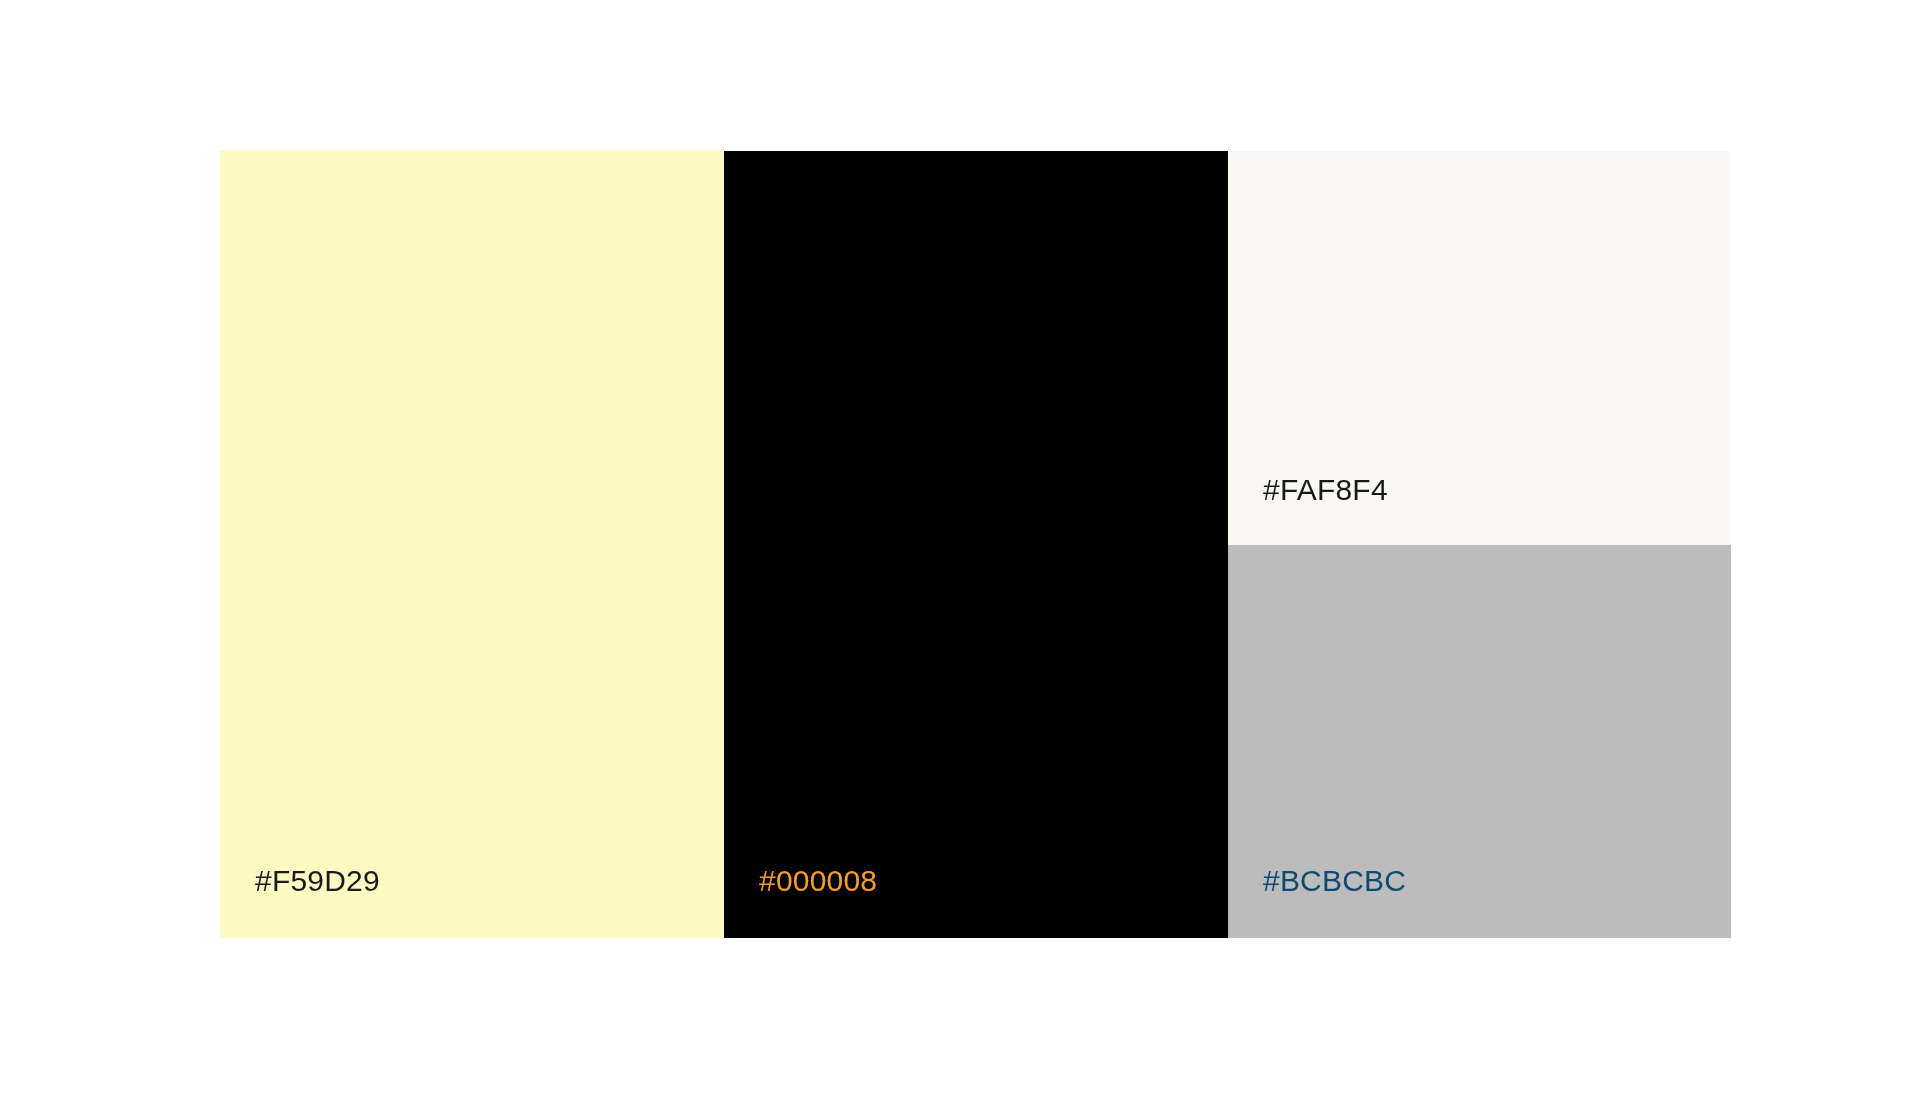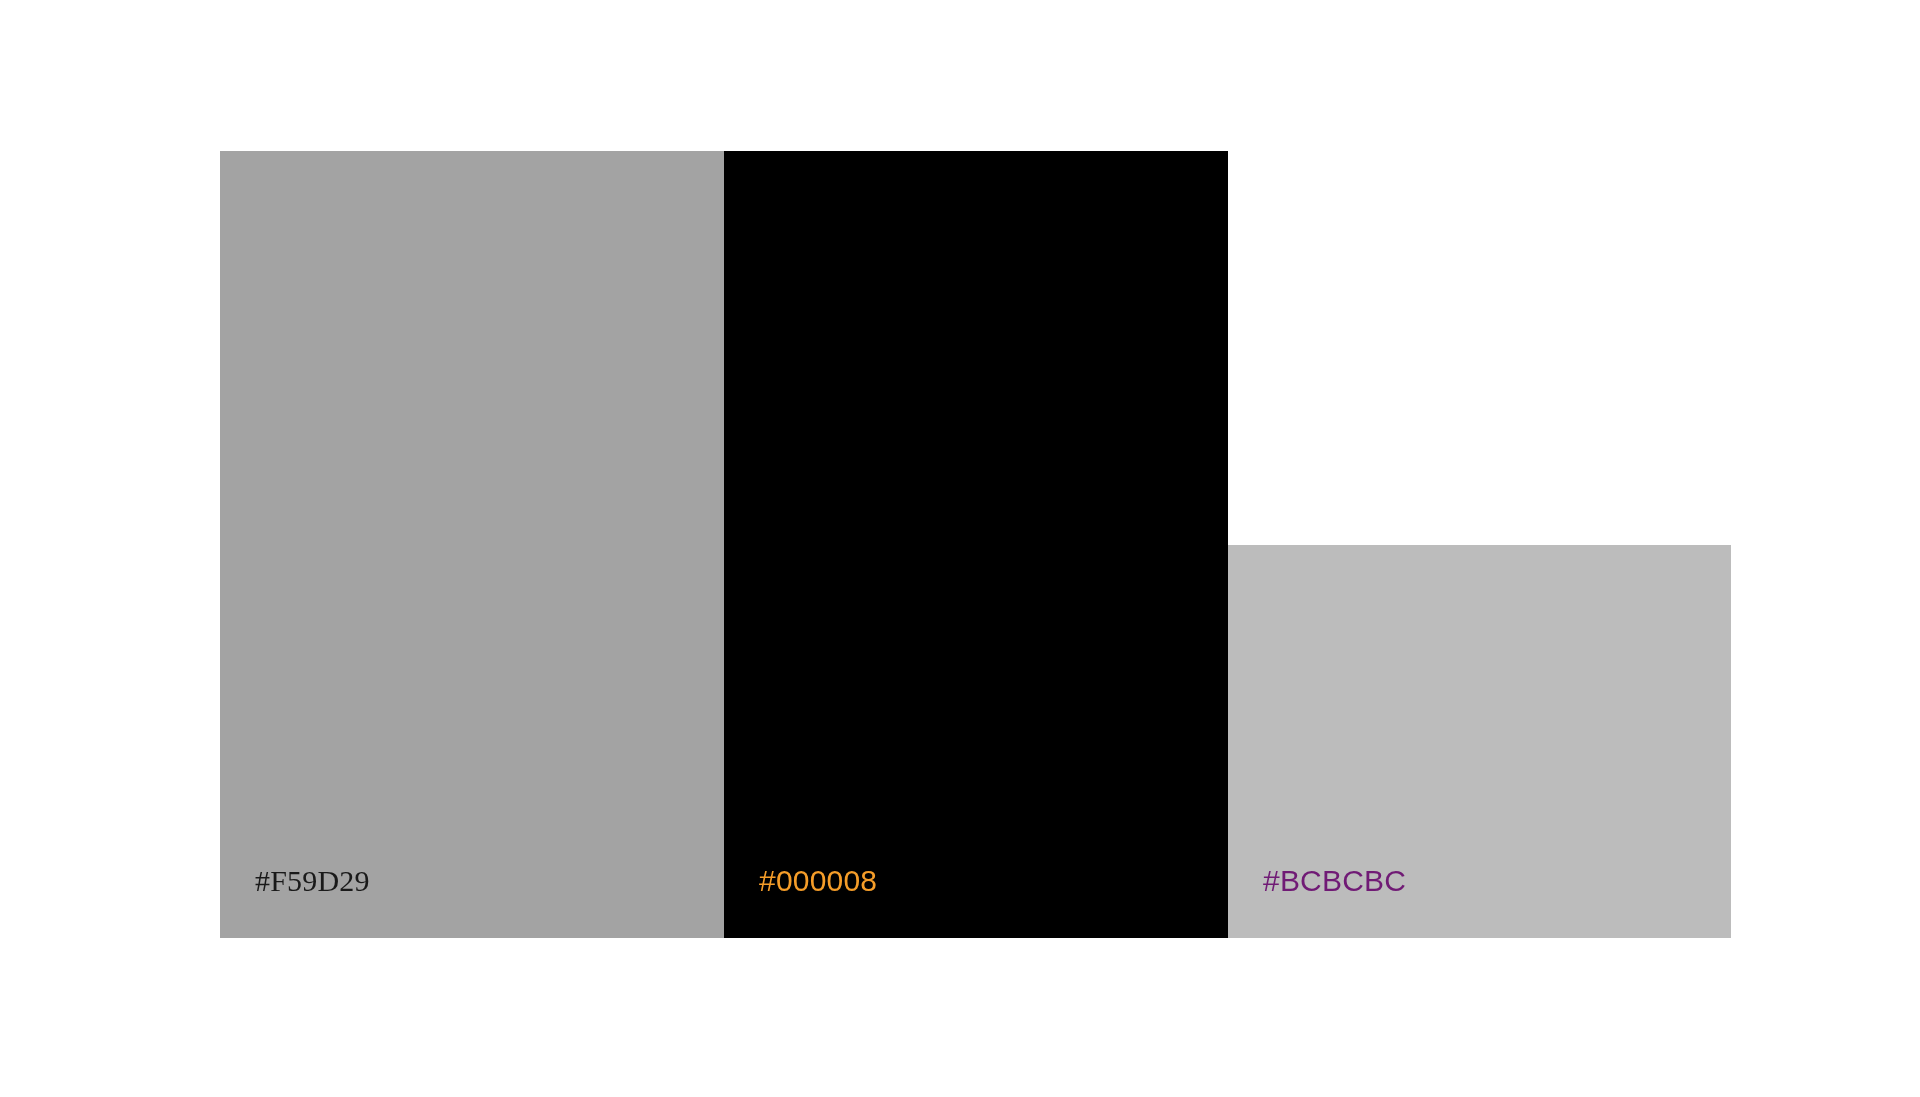--- a/index.html
+++ b/index.html
@@ -78,26 +78,29 @@
   
   .label-cream {
     bottom: 40px;
   }
 </style>
 </head>
 <body style="background: rgb(255, 255, 255);">
 
 <div id="palette-canvas">
 
-  <div class="swatch" id="swatch-orange" style="background: #a3a3a3; font-family: Liberation Serif, serif;">
+  <div class="swatch" id="swatch-orange" style="background: #fef9c3;">
     <span class="swatch-label label-bottom" style="color: rgb(26, 26, 26);">#F59D29</span>
   </div>
 
   <div class="swatch" id="swatch-black" style="background: rgb(0, 0, 0);">
     <span class="swatch-label label-bottom" style="color: rgb(245, 157, 41);">#000008</span>
   </div>
 
+  <div class="swatch" id="swatch-cream" style="background: rgb(250, 248, 244);">
+    <span class="swatch-label label-cream" style="color: rgb(26, 26, 26);">#FAF8F4</span>
+  </div>
 
   <div class="swatch" id="swatch-gray" style="background: rgb(188, 188, 188);">
-    <span class="swatch-label label-bottom" style="color: #701a75;">#BCBCBC</span>
+    <span class="swatch-label label-bottom" style="color: #0c4a6e;">#BCBCBC</span>
   </div>
 
 </div>
 
 </body></html>

